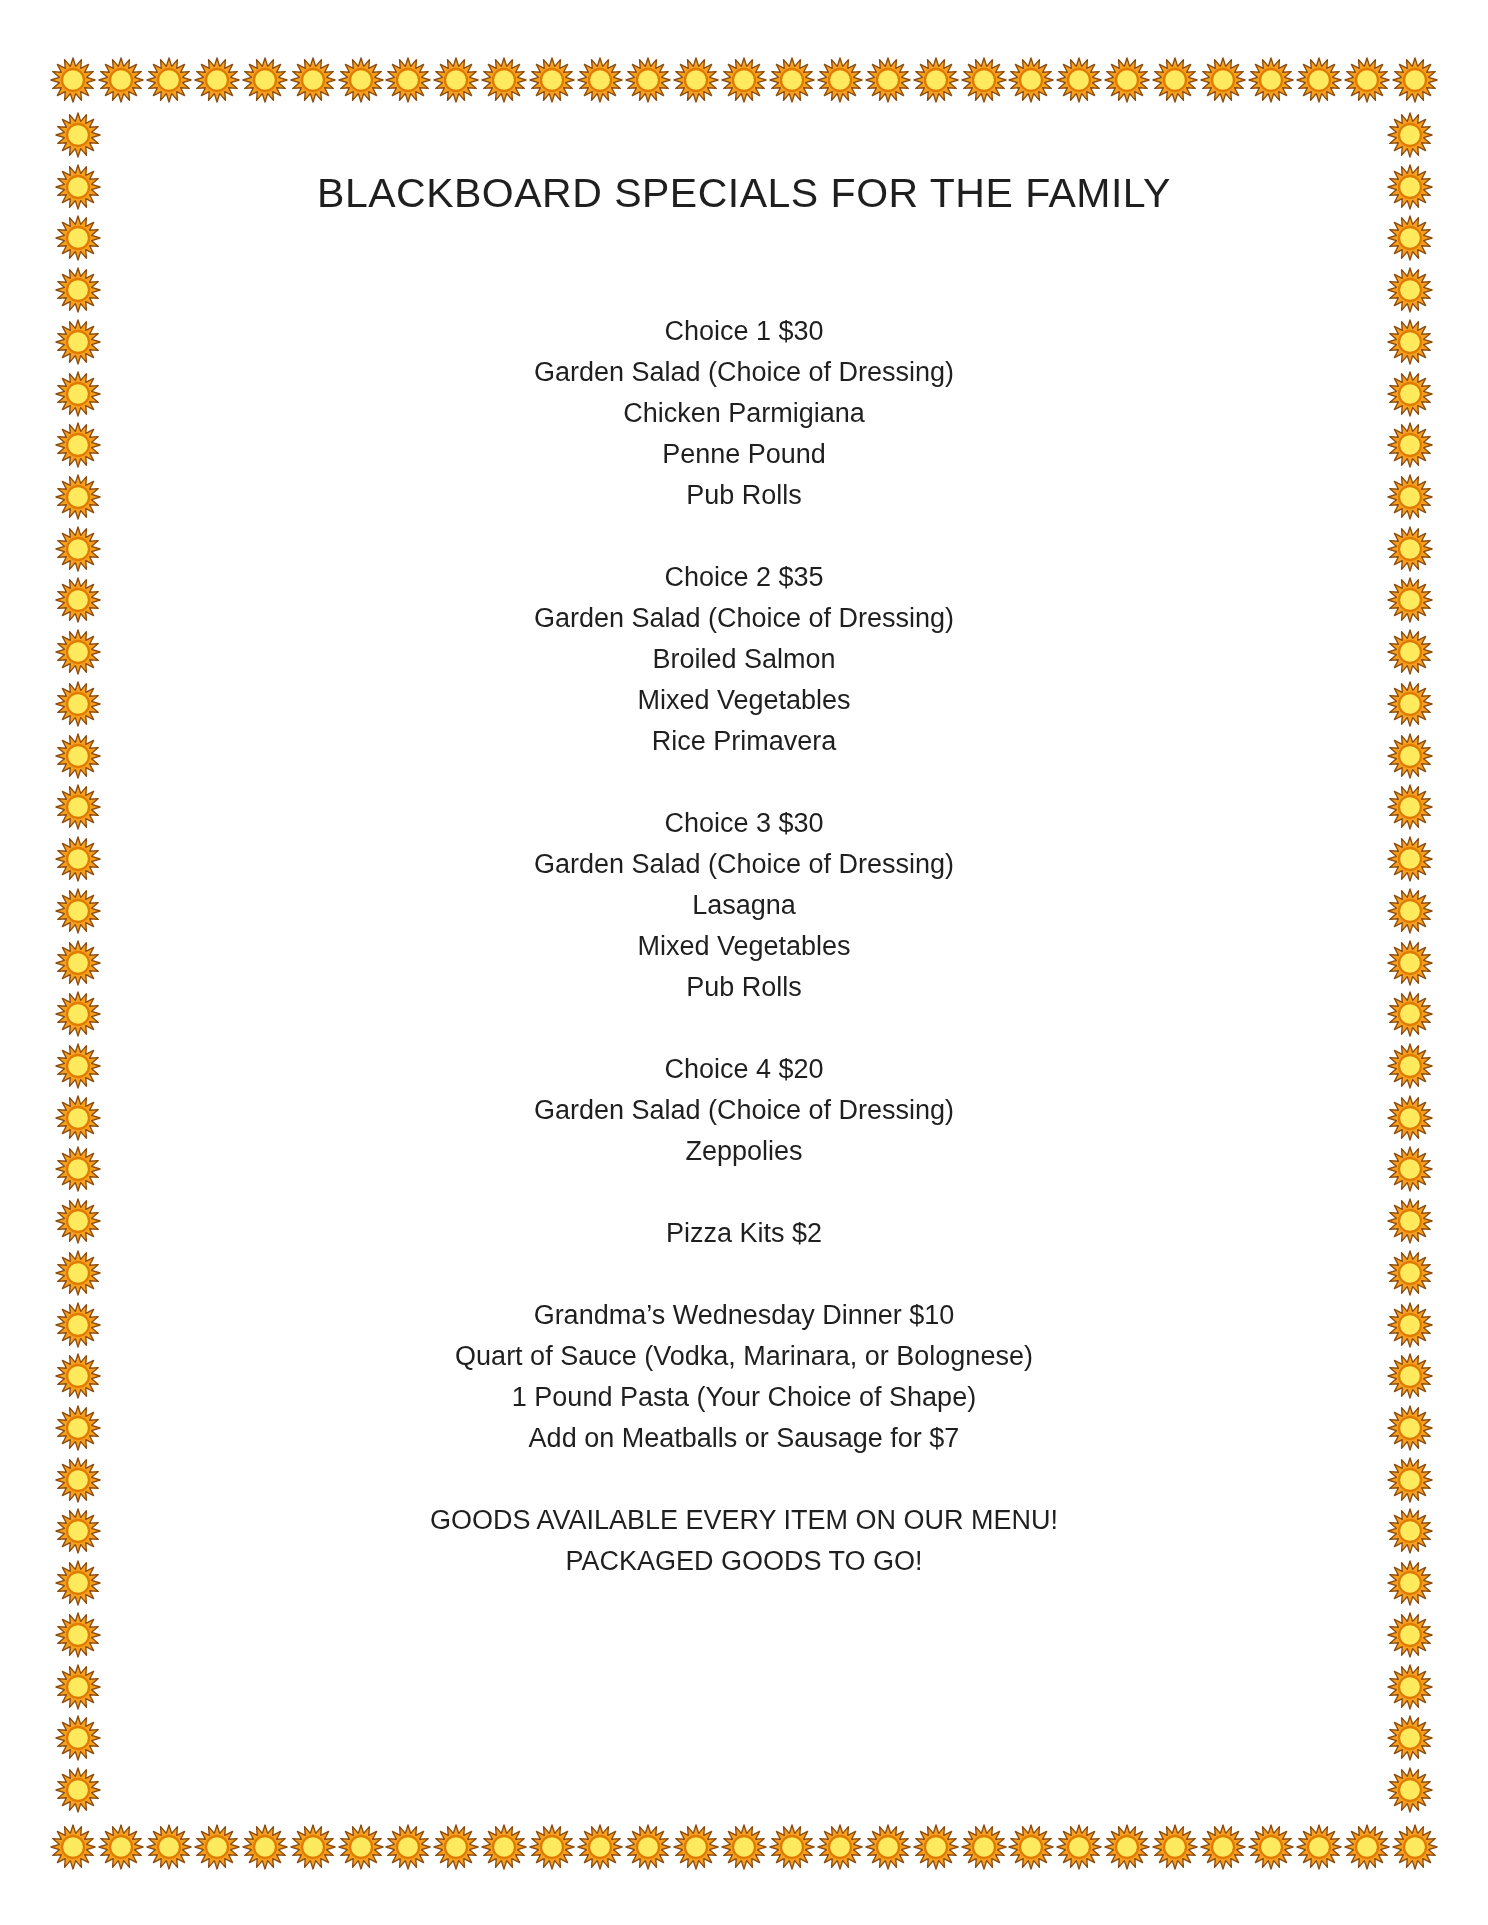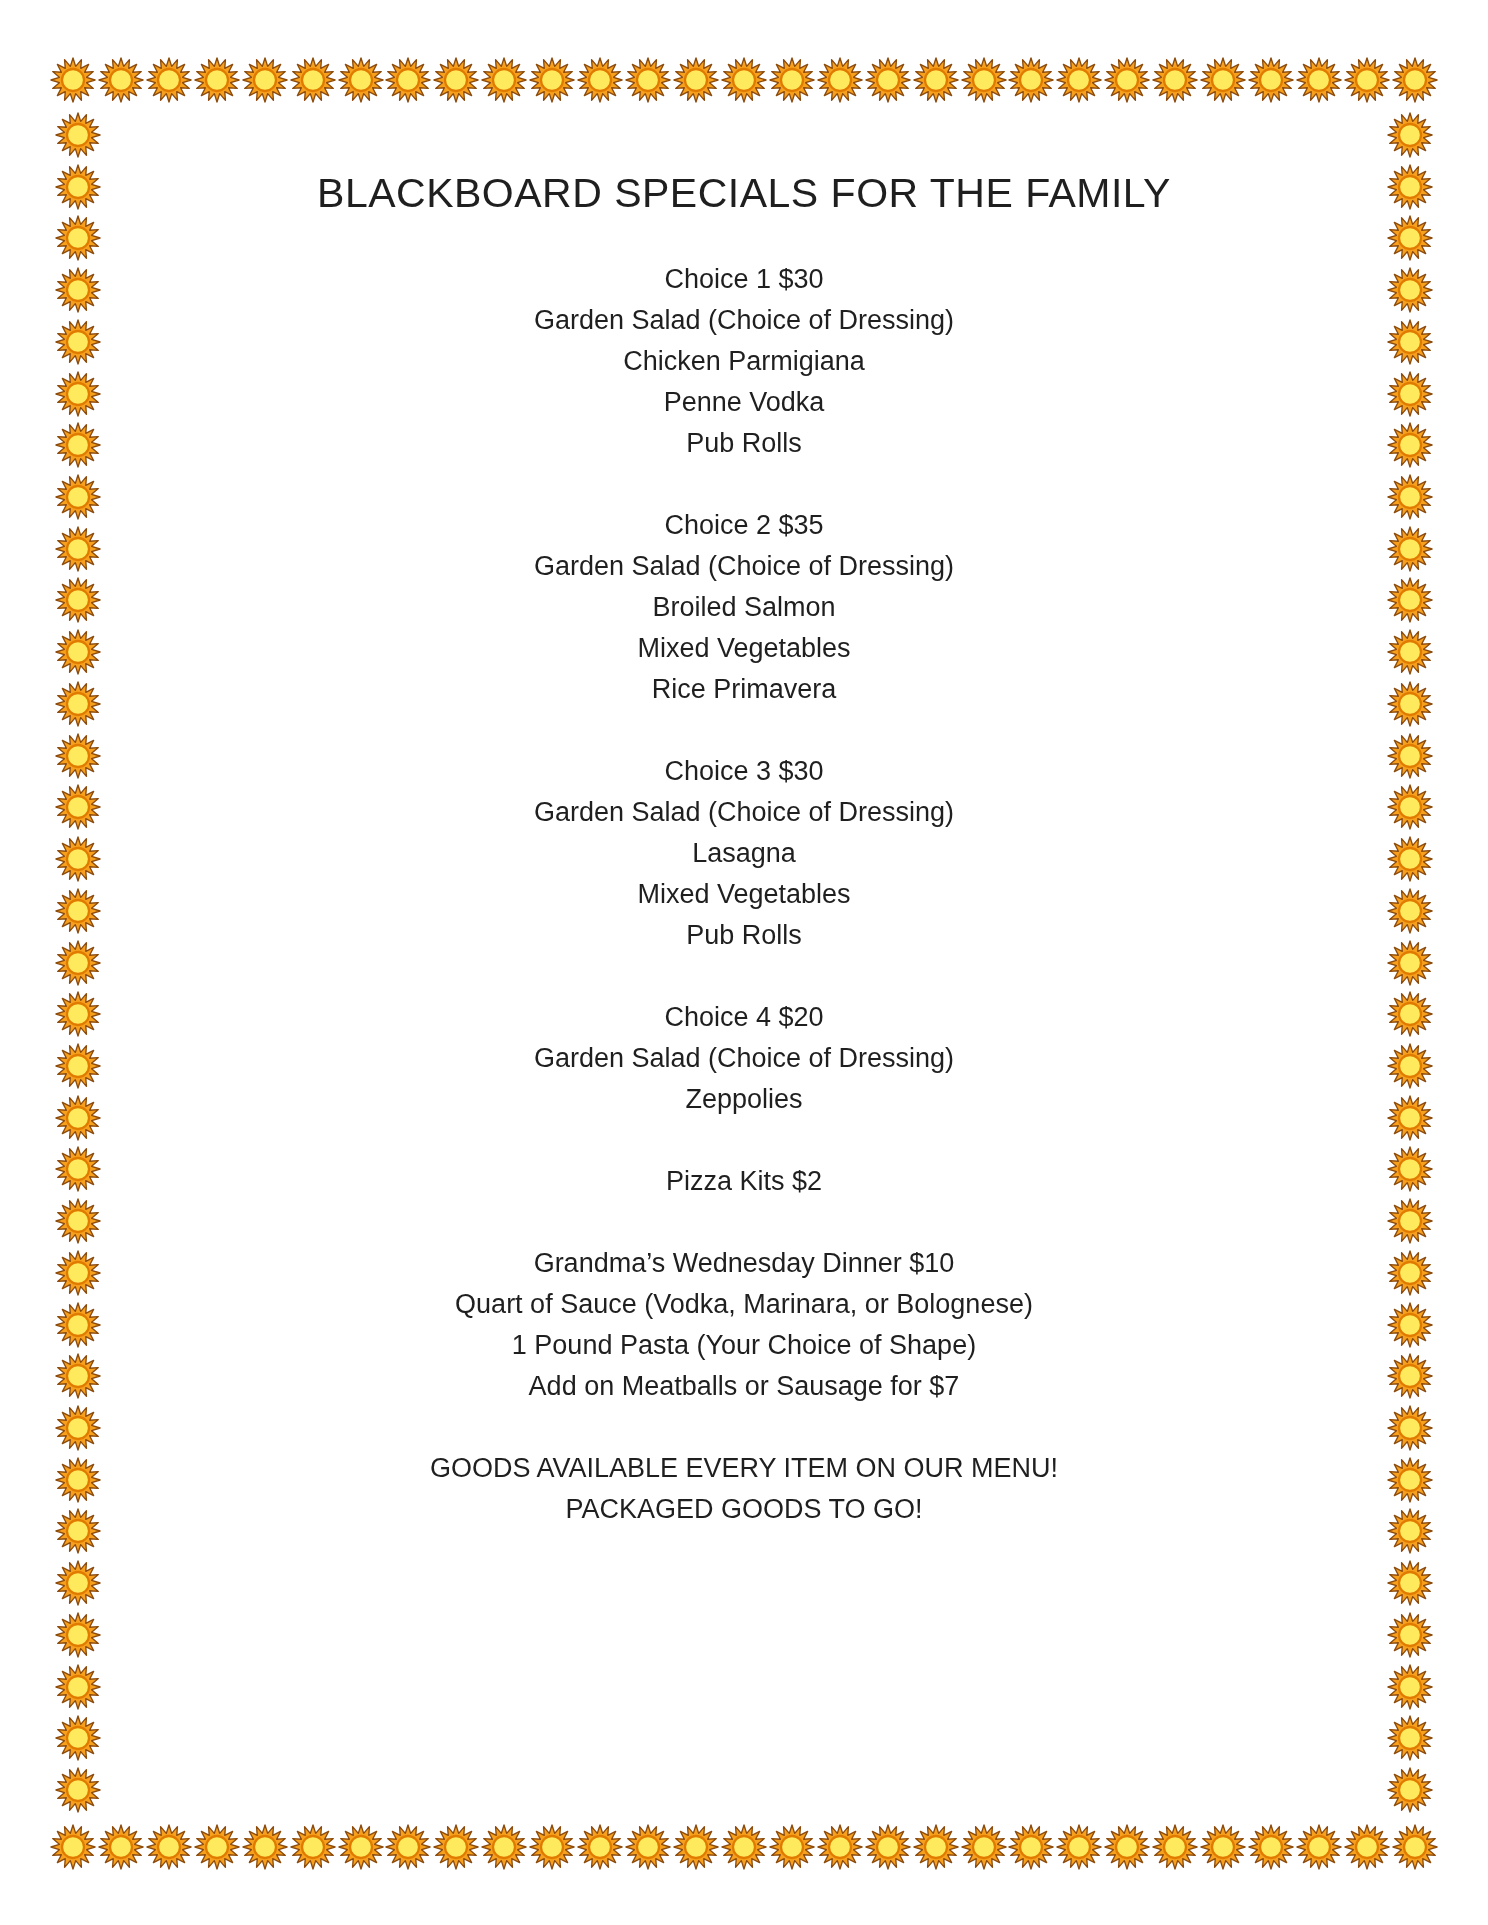--- a/index.html
+++ b/index.html
@@ -37,21 +37,21 @@
   .content {
     position: absolute;
     top: 170px;
     left: 130px;
     right: 130px;
     text-align: center;
   }
   .doc-title {
     font-size: 41px;
     letter-spacing: 0.5px;
-    margin: 0 0 42px 0;
+    margin: 0 0 94px 0;
     font-weight: 400;
     text-align: center;
   }
   .doc-subtitle {
     font-size: 34px;
     margin: 0 0 44px 0;
     font-weight: 400;
   }
   .menu-section {
     margin: 0 0 41px 0;
@@ -577,21 +577,21 @@
     </div>
 
   <div class="content">
     <h1 class="doc-title">BLACKBOARD SPECIALS FOR THE FAMILY</h1>
 
     <div>
         <div class="menu-section">
           <div class="menu-line">Choice 1 $30</div>
           <div class="menu-line">Garden Salad (Choice of Dressing)</div>
           <div class="menu-line">Chicken Parmigiana</div>
-          <div class="menu-line">Penne Vodka</div>
+          <div class="menu-line">Penne Pound</div>
           <div class="menu-line">Pub Rolls</div>
         </div>
         <div class="menu-section">
           <div class="menu-line">Choice 2 $35</div>
           <div class="menu-line">Garden Salad (Choice of Dressing)</div>
           <div class="menu-line">Broiled Salmon</div>
           <div class="menu-line">Mixed Vegetables</div>
           <div class="menu-line">Rice Primavera</div>
         </div>
         <div class="menu-section">

